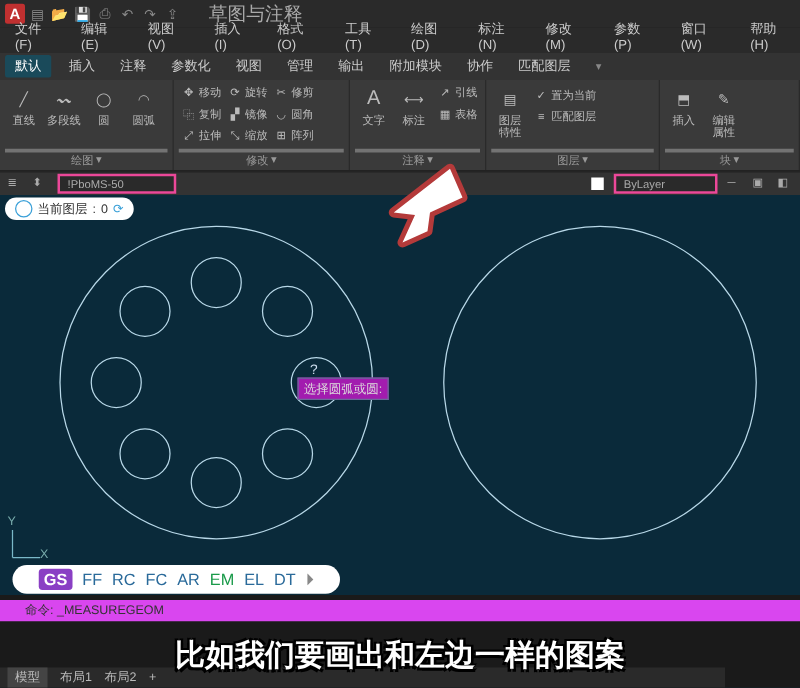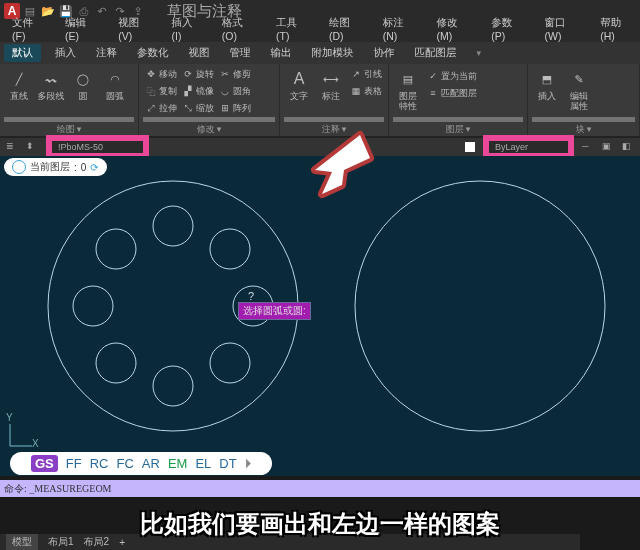--- a/index.html
+++ b/index.html
@@ -10,49 +10,49 @@
   .titletxt{margin-left:19px;color:#aaa;font-size:15px}
   .menubar{height:20px;background:#2a2a2a;display:flex;align-items:flex-end;padding:0 12px;gap:26px;color:#ccc;font-size:10.5px}
   .menubar span{cursor:default}
   .ribtabs{height:22px;background:#333;display:flex;align-items:center;padding:0 4px;gap:8px;font-size:10.5px;color:#ccc}
   .ribtabs .active{background:#1a4a5a;color:#fff;padding:2px 8px;border-radius:2px}
   .ribtabs span{padding:2px 6px}
   .ribtabs .dd{color:#888;font-size:9px}
   .ribbon{height:72px;background:#3a3a3a;display:flex;border-bottom:1px solid #222}
   .panel{border-right:1px solid #2a2a2a;display:flex;flex-direction:column;padding:2px 4px 0 4px}
   .panel-body{flex:1;display:flex;gap:2px;align-items:flex-start}
-  .panel-title{height:14px;font-size:9px;color:#999;text-align:center;border-top:5px solid #737373;display:flex;align-items:center;justify-content:center;gap:2px}
+  .panel-title{height:14px;font-size:9px;color:#999;text-align:center;border-top:3px solid #737373;display:flex;justify-content:center;gap:2px}
   .bigbtn{width:30px;display:flex;flex-direction:column;align-items:center;gap:1px;padding:2px 0;color:#bbb}
   .bigbtn .ic{width:22px;height:22px;display:flex;align-items:center;justify-content:center}
   .bigbtn .lb{font-size:9px;text-align:right;line-height:10px}
   .smgrid{display:flex;flex-direction:column;gap:1px}
   .smrow{display:flex;gap:1px}
   .smbtn{width:32px;height:16px;display:flex;align-items:center;gap:2px;font-size:9px;color:#bbb;padding:0 2px}
   .smbtn .ic{width:12px;height:12px;flex-shrink:0;display:flex;align-items:center;justify-content:center}
   .doc-tabs{height:20px;background:#2d2d2d;display:flex;align-items:center;padding:0 4px;gap:6px;font-size:10px;color:#ccc}
   .doc-tabs .tab{background:#3a3a3a;padding:2px 8px;display:flex;align-items:center;gap:4px;border-radius:2px 2px 0 0}
   .layer-chip{position:absolute;left:4px;top:158px;background:#fff;color:#333;border-radius:10px;padding:2px 8px;font-size:10px;z-index:5;display:flex;align-items:center;gap:4px}
   .chip-dot{width:12px;height:12px;border:1.5px solid #3aa0d8;border-radius:50%;display:inline-block}
   .canvas{position:absolute;left:0;top:156px;width:640px;height:320px;background:#0a2a3a}
   .canvas svg{width:100%;height:100%}
   .arrow{position:absolute;left:310px;top:130px;z-index:6}
   .tooltip{position:absolute;left:238px;top:302px;background:#a21caf;border:1px solid #6a6a9a;color:#ddd;font-size:10px;padding:1px 4px;z-index:7}
   .cursor-q{position:absolute;left:248px;top:290px;color:#cde;font-size:11px;z-index:7}
   .cmdchips{position:absolute;left:10px;top:452px;background:#fff;border-radius:12px;padding:3px 21px;display:flex;gap:8px;align-items:center;font-size:13px;z-index:8}
   .cmdchips .gs{background:#8a3fc4;color:#fff;padding:1px 4px;border-radius:3px;font-weight:bold}
   .cmdchips span{color:#2a6a9a}
   .cmdchips .em{color:#1a9a4a}
-  .cmdline{position:absolute;left:0;top:480px;width:640px;background:#c4b5fd;color:#333;font-size:10px;font-family:Liberation Serif, serif;padding:2px 4px;box-sizing:border-box;line-height:13px}
+  .cmdline{position:absolute;left:0;top:480px;width:640px;background:#d946ef;color:#333;font-size:10px;font-family:Liberation Sans, sans-serif;padding:2px 20px;box-sizing:border-box;line-height:13px}
   .cmdline .prompt{display:flex;align-items:center;gap:4px}
   .cmdline .pi{width:12px;height:12px;background:#888;display:inline-block}
   .subtitle{position:absolute;left:0;top:508px;width:640px;text-align:center;font-size:24px;font-weight:bold;color:#fff;text-shadow:2px 2px 0 #000,-2px -2px 0 #000,2px -2px 0 #000,-2px 2px 0 #000;z-index:10}
   .status{position:absolute;left:0;top:534px;width:580px;height:16px;background:#2a2a2a;display:flex;align-items:center;padding:0 6px;gap:10px;font-size:10px;color:#bbb;box-sizing:border-box}
   .status .mdl{background:#444;padding:1px 6px}
   .propbar{height:18px;background:#333;display:flex;align-items:center;padding:0 6px;gap:8px;font-size:9px;color:#aaa;border-top:1px solid #222}
-  .propbar .sel{background:#2a2a2a;border:6px solid #ec4899;padding:1px 40px 1px 6px;position:relative}
+  .propbar .sel{background:#2a2a2a;border:2px solid #ec4899;padding:1px 40px 1px 6px;position:relative}
   .propbar .ic{width:12px;height:12px}
   .ucs{position:absolute;left:6px;top:420px;z-index:5;color:#7aa;font-size:10px}
 </style>
 </head>
 <body>
 
 <div class="titlebar">
   <div class="app-logo">A</div>
   <div class="qat">
     <span>▤</span>

